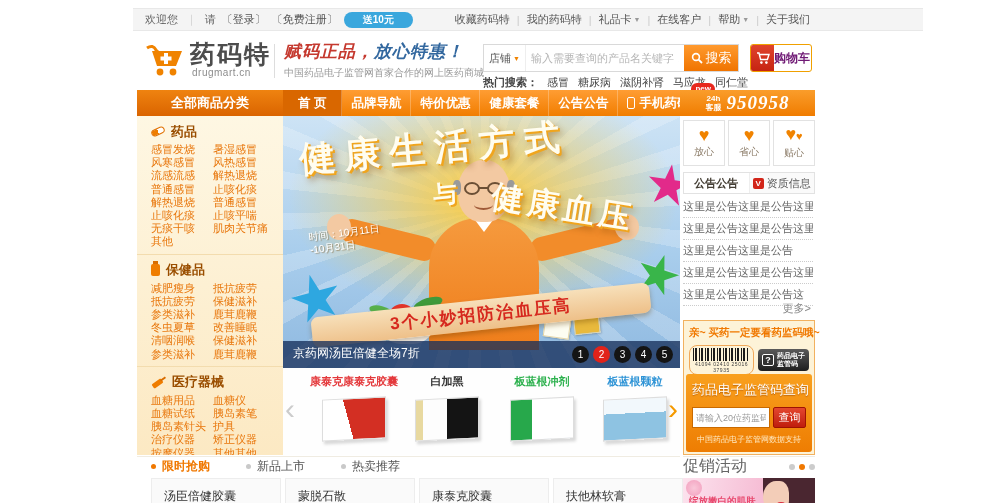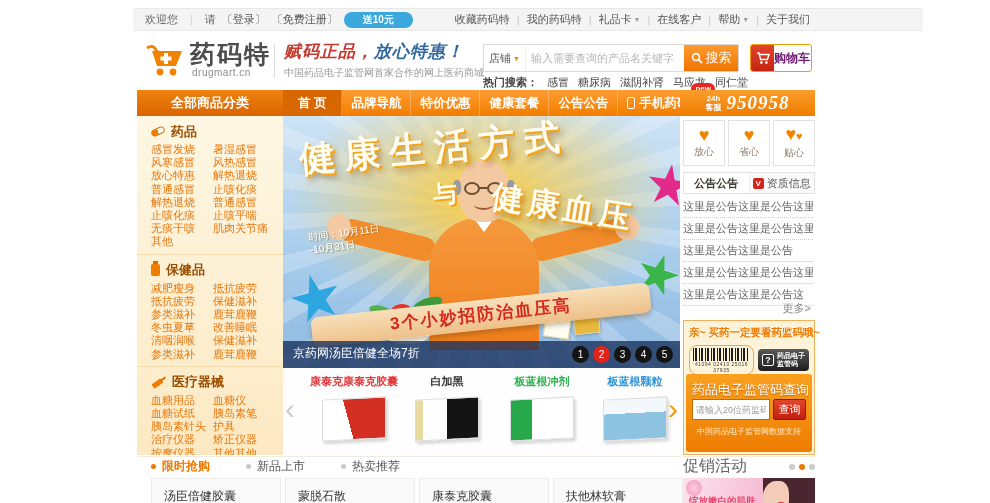--- a/index.html
+++ b/index.html
@@ -171,21 +171,21 @@
   .barcode-wrap{border:1px solid #f0a85a;border-radius:8px;padding:2px 3px 1px}
   .barcode{width:56px;height:13px;background:repeating-linear-gradient(90deg,#1a1a1a 0 1px,transparent 1px 2px,#1a1a1a 2px 4px,transparent 4px 6px)}
   .barcode-num{font-size:5px;color:#444;text-align:center;letter-spacing:.5px;line-height:6px}
   .m-badge{background:linear-gradient(180deg,#5a5a5a,#1e1e1e);border-radius:4px;color:#fff;display:flex;align-items:center;gap:3px;padding:3px 4px}
   .m-q{width:12px;height:12px;background:#333;border:1px solid #fff;color:#fff;border-radius:2px;font-weight:bold;
        font-size:9px;display:flex;align-items:center;justify-content:center}
   .m-badge-text{font-size:7px;line-height:8px;font-weight:bold;white-space:nowrap}
   .query{position:absolute;left:686px;top:374px;width:126px;height:78px;border-radius:3px;padding:7px 6px 0;
          background:linear-gradient(180deg,#f9a01e,#ee7d02)}
   .q-title{color:#fff;font-size:13px;font-weight:normal;text-shadow:0 1px 1px rgba(140,60,0,.6);white-space:nowrap}
-  .q-row{display:flex;gap:3px;}
+  .q-row{display:flex;gap:3px;margin-top:8px}
   .q-input{width:78px;height:21px;border:1px solid #c96a00;font-size:9px;padding:0 3px;color:#555;outline:none}
   .q-input::placeholder{color:#9a9a9a}
   .q-btn{width:33px;height:21px;background:linear-gradient(180deg,#e4472f,#bf1d0d);border:1px solid #9e1203;
          color:#fff;font-size:11px;border-radius:2px;cursor:pointer}
   .q-caption{margin-top:6px;text-align:center;color:#ffe9c2;font-size:8px;white-space:nowrap}
 
   
   .bottom-tabs{position:absolute;left:137px;top:456px;width:543px;height:20px;display:flex;align-items:center;
                gap:36px;padding-left:14px;border-top:1px solid #f0ece2}
   .bt{display:flex;align-items:center;gap:6px;font-size:12px;color:#555;cursor:pointer}
@@ -320,21 +320,21 @@
     <div class="sb-section">
       <div class="sb-title">
         <span class="icon-pill"></span>
         <span>药品</span>
       </div>
       <div class="sb-links">
         <a>感冒发烧</a>
         <a>暑湿感冒</a>
         <a>风寒感冒</a>
         <a>风热感冒</a>
-        <a>放心特惠</a>
+        <a>流感流感</a>
         <a>解热退烧</a>
         <a>普通感冒</a>
         <a>止咳化痰</a>
         <a>解热退烧</a>
         <a>普通感冒</a>
         <a>止咳化痰</a>
         <a>止咳平喘</a>
         <a>无痰干咳</a>
         <a>肌肉关节痛</a>
         <a>其他</a>

